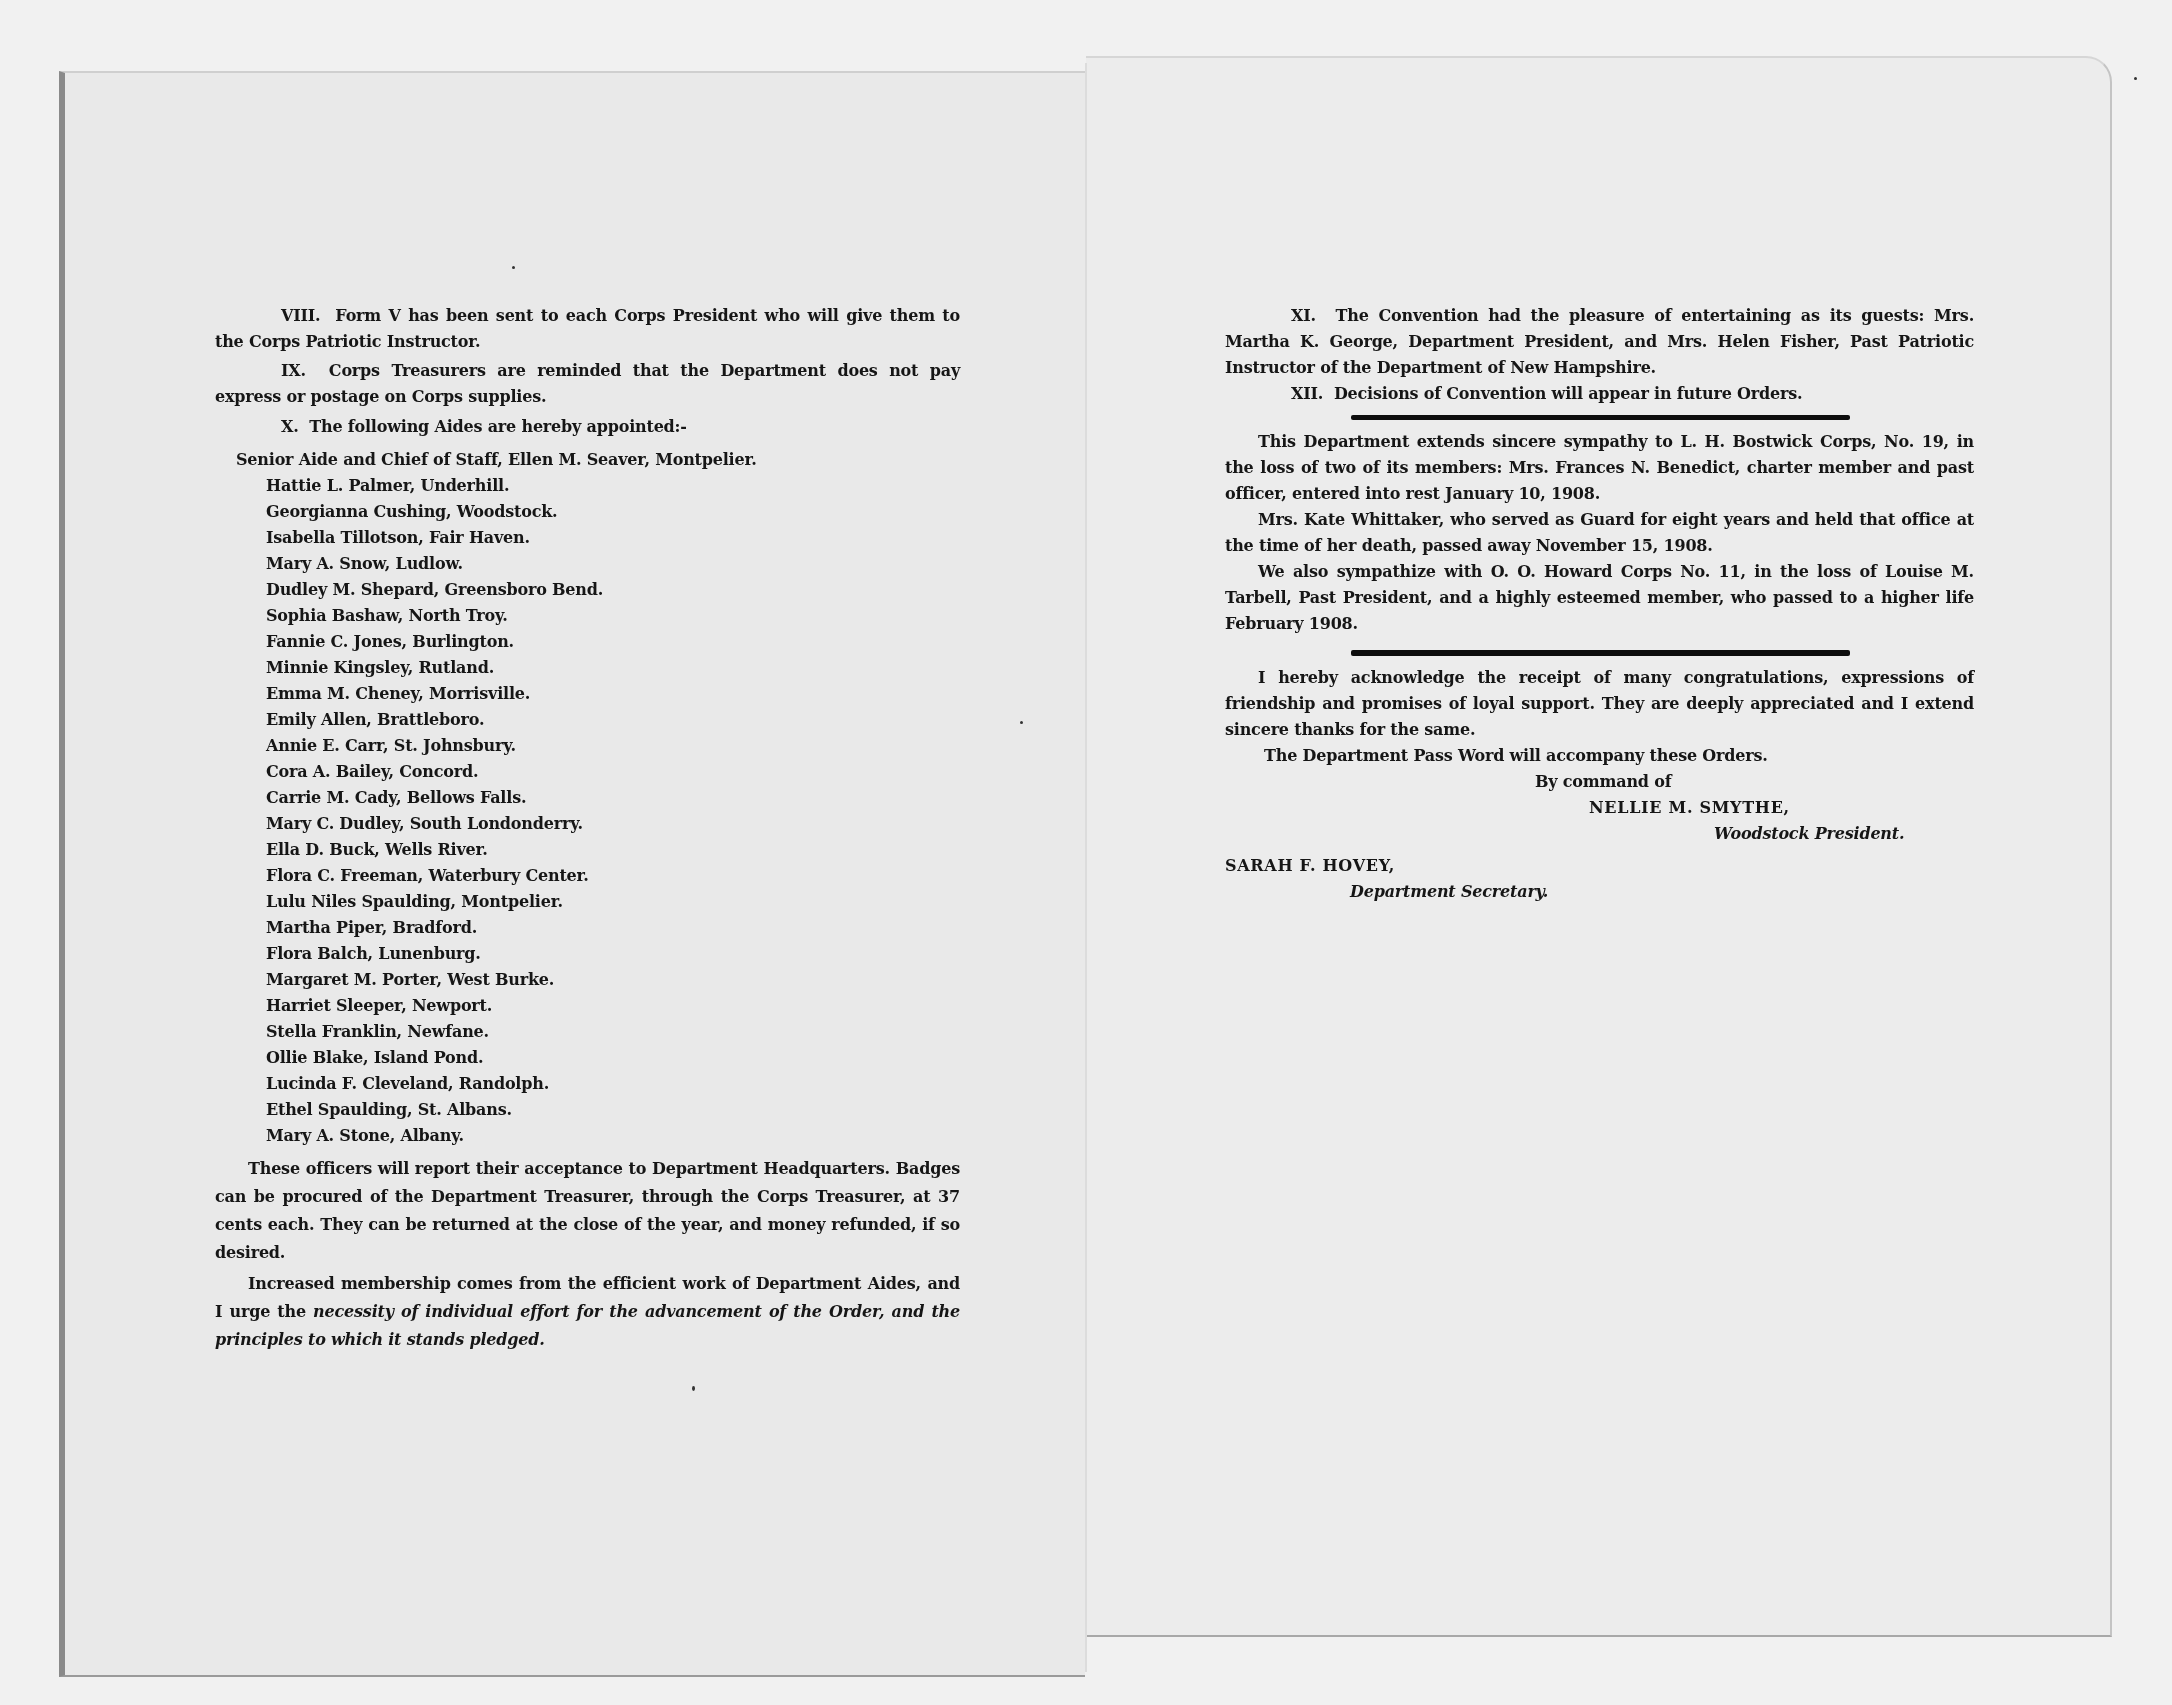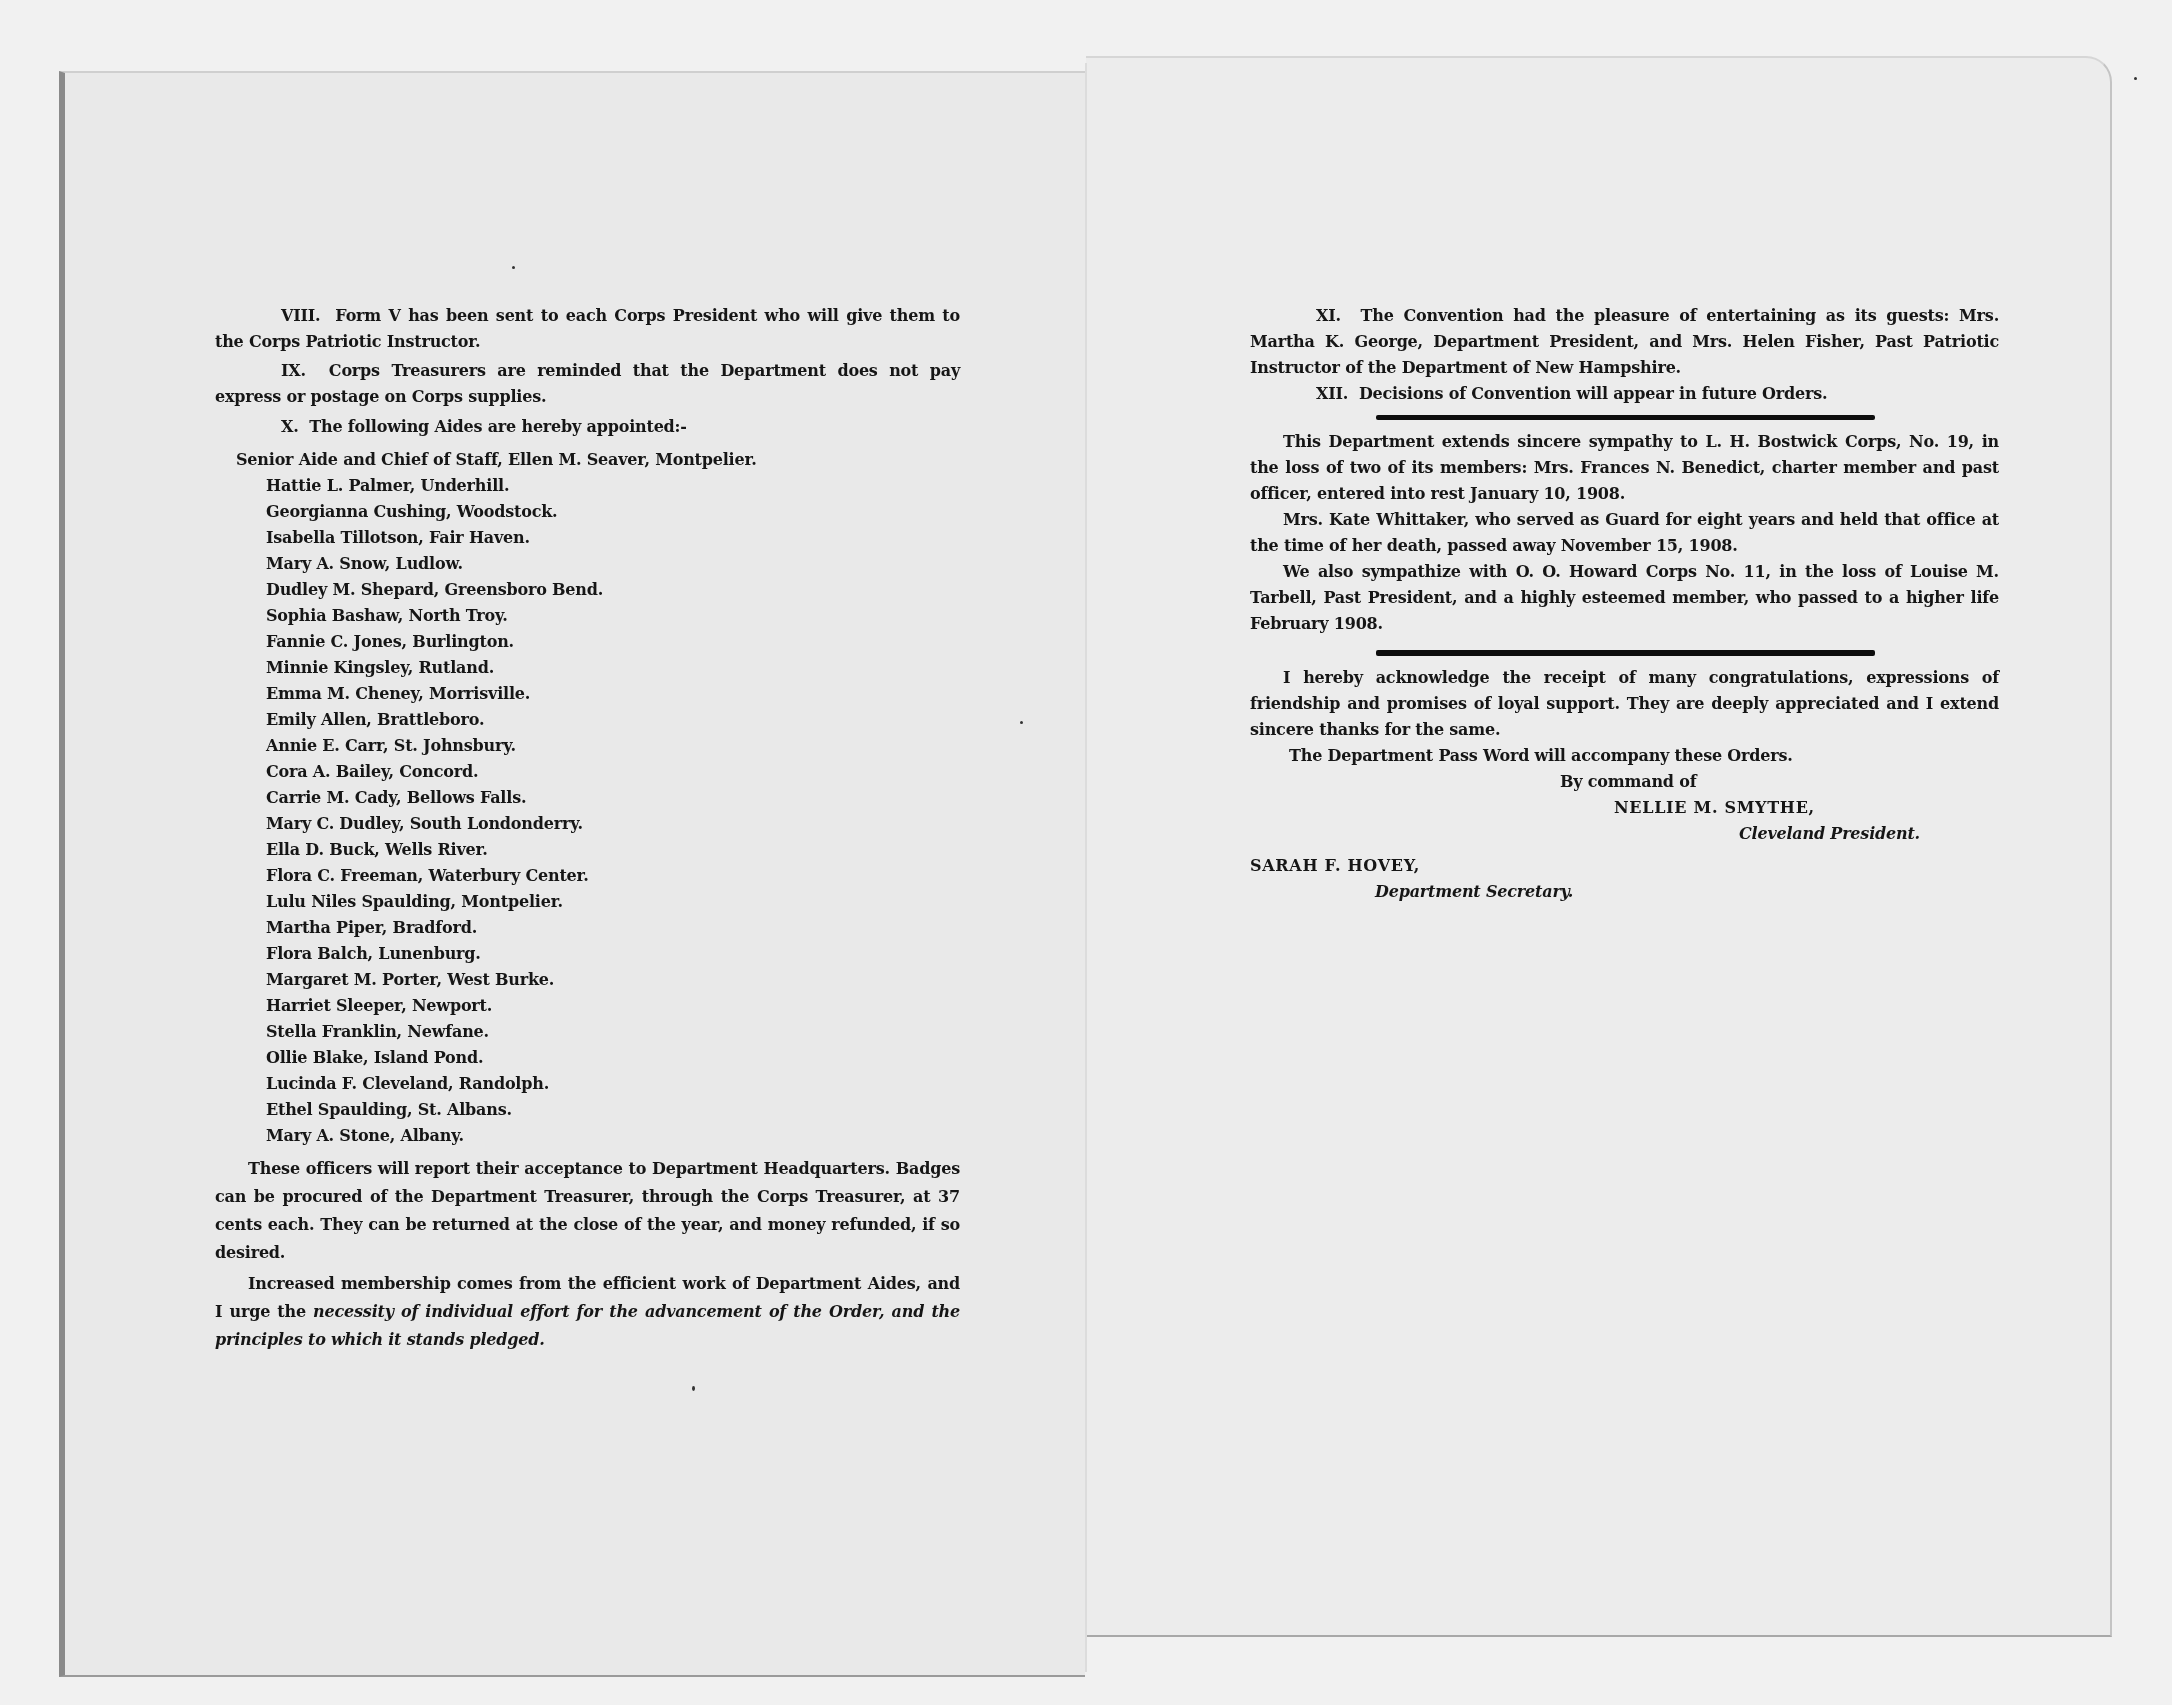--- a/index.html
+++ b/index.html
@@ -27,21 +27,21 @@
     border-bottom: 2px solid #a8a8a8;
     border-top-right-radius: 26px;
     background: #ececec;
   }
   .fold {
     position: absolute; left: 1085px; top: 63px; width: 2px; height: 1609px;
     background: #dcdcdc;
   }
   .col { position: absolute; font-size: 16px; line-height: 26px; font-weight: bold; letter-spacing: -0.2px; }
   #left-col { left: 215px; top: 303px; width: 745px; }
-  #right-col { left: 1250px; top: 303px; width: 749px; }
+  #right-col { left: 1225px; top: 303px; width: 749px; }
   .para { margin: 0; text-align: justify; text-align-last: left; }
   .para.gap { margin-top: 3.3px; }
   .indent { text-indent: 33px; }
   .num { display: inline-block; }
   .list { margin: 7.9px 0 5.3px 0; padding: 0; list-style: none; }
   .list li { padding-left: 51px; line-height: 26px; }
   .list li.first { padding-left: 21px; }
   .it { font-style: italic; }
   .rule {
     width: 499px; height: 5.3px; background: #0d0d0d; border-radius: 2px;
@@ -126,17 +126,17 @@
   </p>
   <div class="rule"></div>
   <p class="para indent">This Department extends sincere sympathy to L. H. Bostwick Corps, No. 19, in the loss of two of its members: Mrs. Frances N. Benedict, charter member and past officer, entered into rest January 10, 1908.</p>
   <p class="para indent">Mrs. Kate Whittaker, who served as Guard for eight years and held that office at the time of her death, passed away November 15, 1908.</p>
   <p class="para indent">We also sympathize with O. O. Howard Corps No. 11, in the loss of Louise M. Tarbell, Past President, and a highly esteemed member, who passed to a higher life February 1908.</p>
   <div class="rule" style="margin-top:13px;"></div>
   <p class="para indent">I hereby acknowledge the receipt of many congratulations, expressions of friendship and promises of loyal support. They are deeply appreciated and I extend sincere thanks for the same.</p>
   <div class="center-line">The Department Pass Word will accompany these Orders.</div>
   <div class="by">By command of</div>
   <div class="signer">NELLIE M. SMYTHE,</div>
-  <div class="signer-title">Cleveland President.</div>
+  <div class="signer-title">Woodstock President.</div>
   <div class="sec">SARAH F. HOVEY,</div>
   <div class="sec-title">Department Secretary.</div>
 </div>
 
 
 </body></html>

